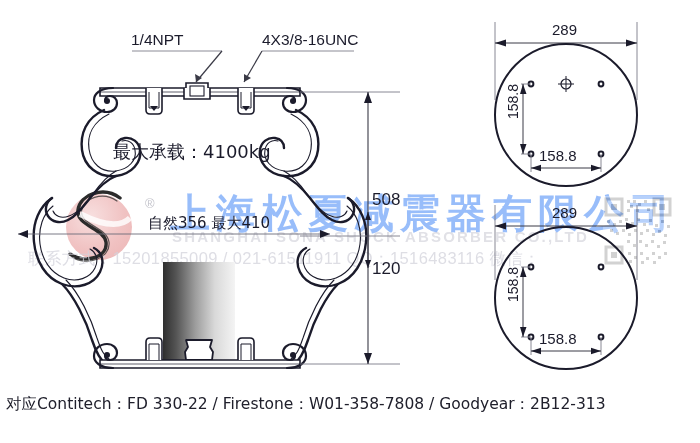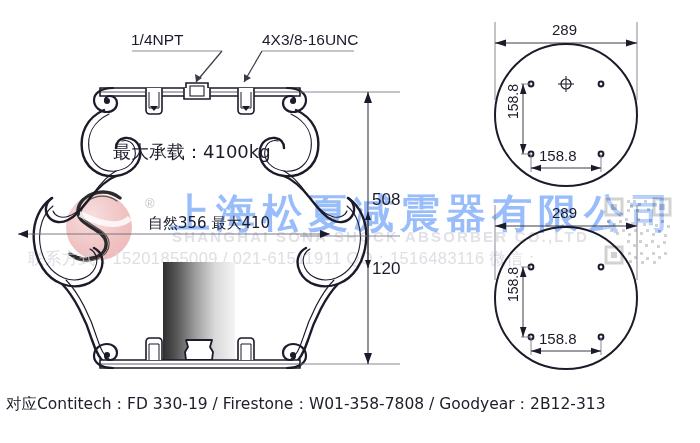--- a/index.html
+++ b/index.html
@@ -416,14 +416,14 @@
   </g>
 
   <text class="dtext" x="552" y="218" font-size="15">289</text>
   <text class="dtext" x="518" y="302" font-size="14" transform="rotate(-90 518 302)">158.8</text>
   <text class="dtext" x="539" y="344" font-size="15">158.8</text>
 
 </svg>
 </div>
 
 <div id="caption-block">
-  <div>对应Contitech：FD 330-19 / Firestone：W01-358-7808 / Goodyear：2B12-313</div>
+  <div>对应Contitech：FD 330-22 / Firestone：W01-358-7808 / Goodyear：2B12-313</div>
 </div>
 
 </body></html>

